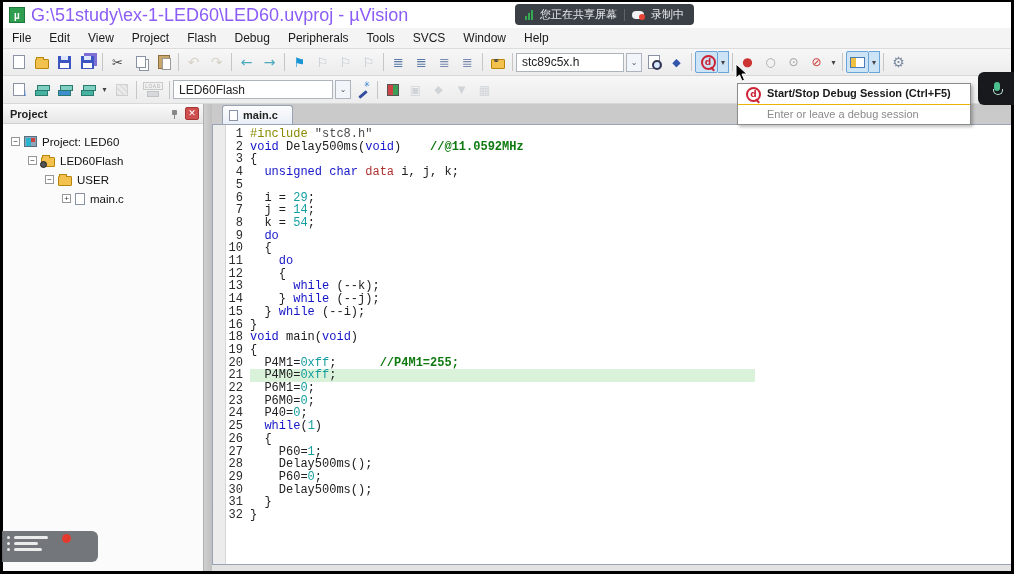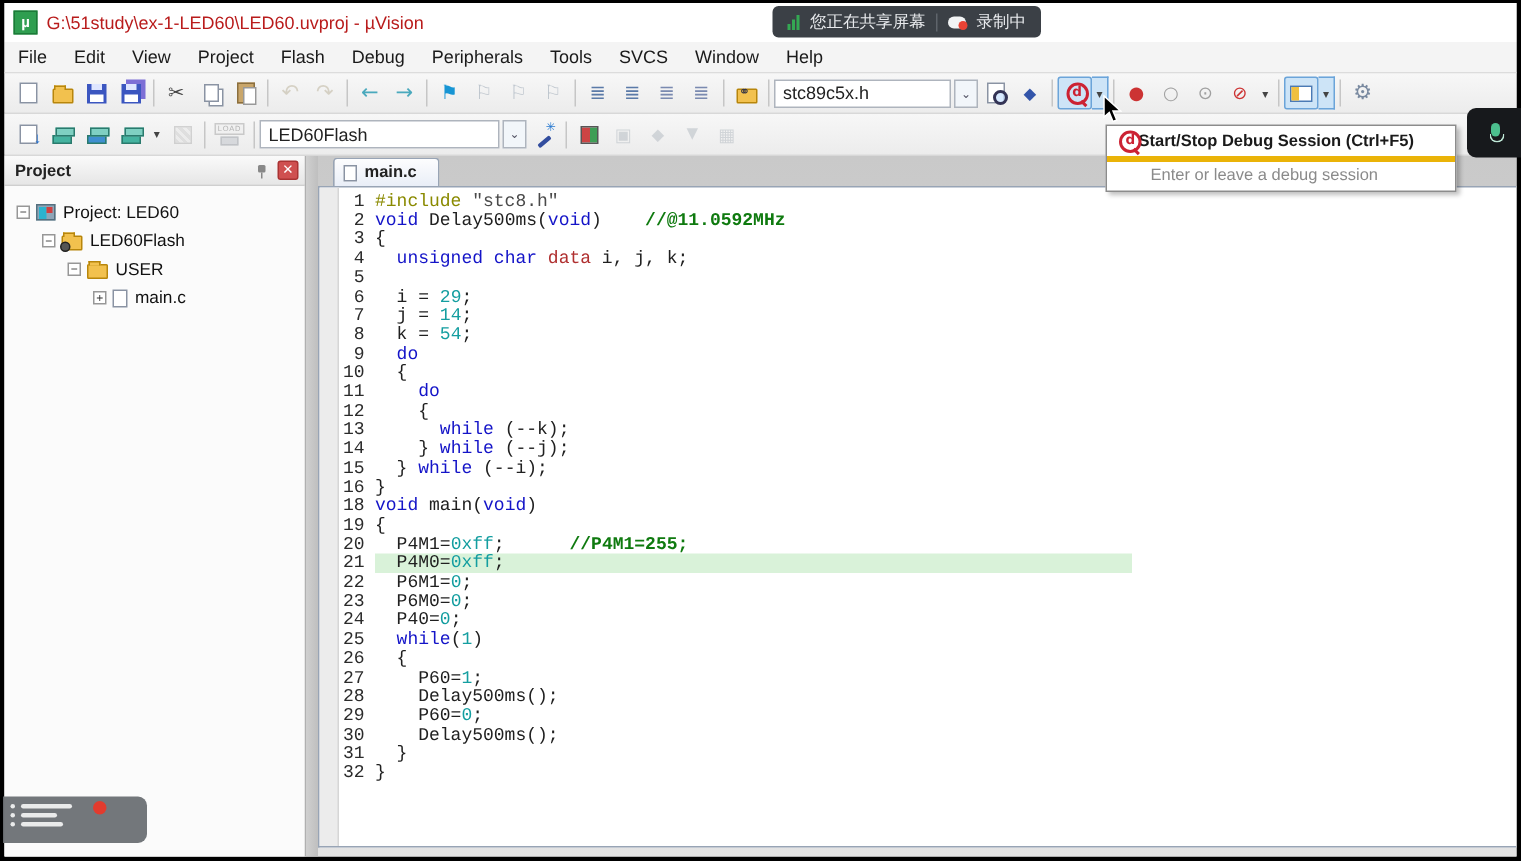--- a/index.html
+++ b/index.html
@@ -3,21 +3,21 @@
 <meta charset="utf-8">
 <style>
   * { margin:0; padding:0; box-sizing:border-box; }
   html,body { width:1014px; height:574px; }
   body { background:#000; font-family:"Liberation Sans","DejaVu Sans",sans-serif; overflow:hidden; position:relative; }
   #app { position:absolute; left:3px; top:2px; width:1008px; height:569px; background:#f0f0f0; display:flex; flex-direction:column; }
 
   
   .titlebar { height:26px; background:#ffffff; display:flex; align-items:center; padding:0 6px; flex:0 0 auto; }
   .app-ico { width:16px; height:16px; background:#2f9e50; border:1px solid #1c7a38; color:#fff; font-size:10px; font-weight:bold; display:flex; align-items:center; justify-content:center; margin-right:6px; }
-  .title-text { font-size:12px; color:#b91c1c;text-align:right; }
+  .title-text { font-size:18px; color:#8b5cf6;text-align:right; }
   .share-pill { position:absolute; left:515px; top:4px; height:21px; background:#3b4046; border-radius:4px; display:flex; align-items:center; padding:0 10px; gap:7px; color:#e8eaed; font-size:11px; }
   .bars { display:flex; align-items:flex-end; gap:1px; height:10px; }
   .bars i { width:2px; background:#34a853; display:block; }
   .bars i:nth-child(1){height:4px} .bars i:nth-child(2){height:7px} .bars i:nth-child(3){height:10px}
   .pill-div { width:1px; height:12px; background:#5f646b; }
   .cloud { position:relative; width:12px; height:8px; background:#f1f3f4; border-radius:5px; }
   .cloud::after { content:""; position:absolute; right:-1px; bottom:-1px; width:6px; height:6px; border-radius:50%; background:#ea4335; }
 
   
   .menubar { height:21px; background:#f4f4f4; border-bottom:1px solid #dcdcdc; display:flex; align-items:center; flex:0 0 auto; }
@@ -106,21 +106,21 @@
   .code-lines { flex:1; padding-top:3px; font-family:"Liberation Mono","DejaVu Sans Mono",monospace; font-size:12px; line-height:12.7px; }
   .line { white-space:pre; display:flex; }
   .line .num { width:24px; text-align:right; padding-right:7px; color:#2b2b2b; flex:0 0 auto; }
   .line .src { flex:1; }
   .line.hl .src { background:linear-gradient(to right,#d9f2d9 0,#d9f2d9 505px,transparent 505px); }
   .s-kw { color:#1414c8; } .s-pp { color:#8a8a00; } .s-cm { color:#0f7a0f;font-weight:bold; }
   .s-num { color:#149ea0; } .s-kwr { color:#b03030; } .s-pl { color:#202020; } .s-str { color:#4a4a4a; }
 
   
   .tooltip { position:absolute; left:737px; top:83px; width:234px; background:#fff; border:1px solid #8c8c8c; box-shadow:2px 2px 3px rgba(0,0,0,.25); z-index:30; font-size:11px; }
-  .tt-row1 { display:flex; align-items:center; gap:0; padding:3px 7px; border-bottom:4px solid #eab308; font-weight:bold; color:#1a1a1a; }
+  .tt-row1 { display:flex; align-items:flex-start; gap:8px; padding:3px 7px; border-bottom:1px solid #eab308; font-weight:bold; color:#1a1a1a; }
   .tt-row2 { padding:3px 7px 4px 29px; color:#8a8a8a; }
   .mic-widget { position:absolute; right:0; top:72px; width:36px; height:33px; background:#17191c; border-radius:6px 0 0 6px; display:flex; align-items:center; justify-content:center; z-index:40; }
   .rec-toolbox { position:absolute; left:2px; top:531px; width:96px; height:31px; background:rgba(108,112,116,.95); border-radius:0 6px 6px 0; z-index:40; padding:5px 0 0 12px; }
   .rec-toolbox .rline { height:3px; background:rgba(255,255,255,.85); border-radius:2px; margin-bottom:3px; position:relative; }
   .rec-toolbox .rline::before { content:""; position:absolute; left:-7px; top:0; width:3px; height:3px; background:rgba(255,255,255,.85); border-radius:50%; }
   .rec-toolbox .r1 { width:34px; } .rec-toolbox .r2 { width:24px; } .rec-toolbox .r3 { width:28px; }
   .rec-dot { position:absolute; left:60px; top:3px; width:9px; height:9px; border-radius:50%; background:#e23b2e; }
   .cursor { position:absolute; left:735px; top:63px; z-index:50; }
 </style>
 </head>
@@ -209,21 +209,21 @@
       </div>
       <div class="tbtn">
         <span class="glyph" style="color: rgb(122, 138, 176); font-size: 13px;">≣</span>
       </div>
       <div class="tbsep"></div>
       <div class="tbtn">
         <span class="i-folderfind"></span>
       </div>
       <div class="tbsep"></div>
       <div style="display: flex; align-items: center;">
-        <div class="combo" style="width: 118px;">stc89c5x.h</div>
+        <div class="combo" style="width: 108px;">stc89c5x.h</div>
         <div class="combo-caret">⌄</div>
       </div>
       <div class="tbtn">
         <span class="i-docmag"></span>
       </div>
       <div class="tbtn">
         <span class="glyph" style="color: rgb(51, 85, 170); font-size: 11px;">◆</span>
       </div>
       <div class="tbsep"></div>
       <div class="tbtn hl">

